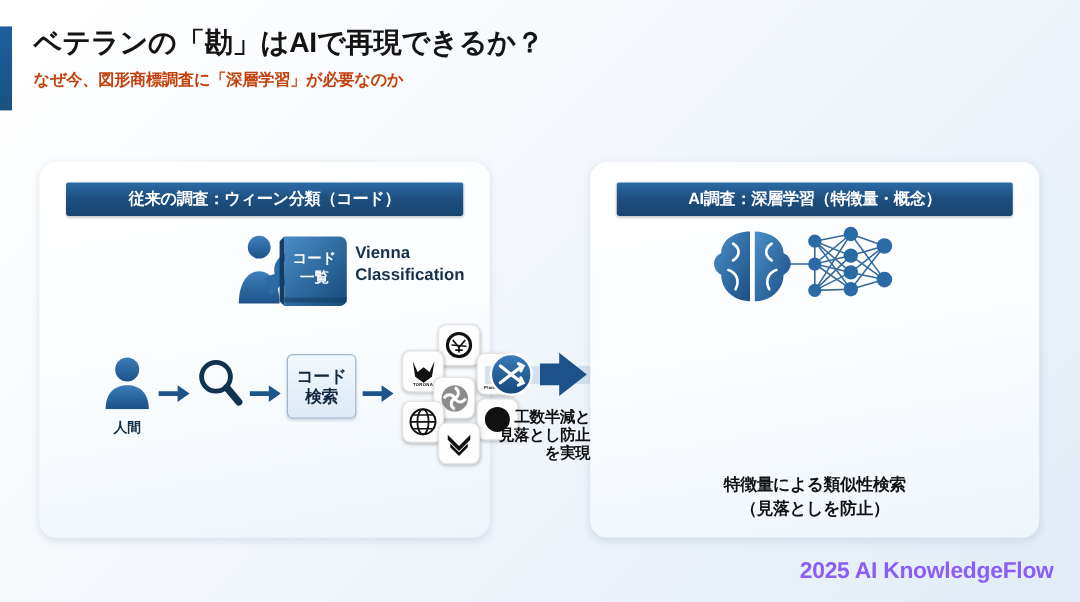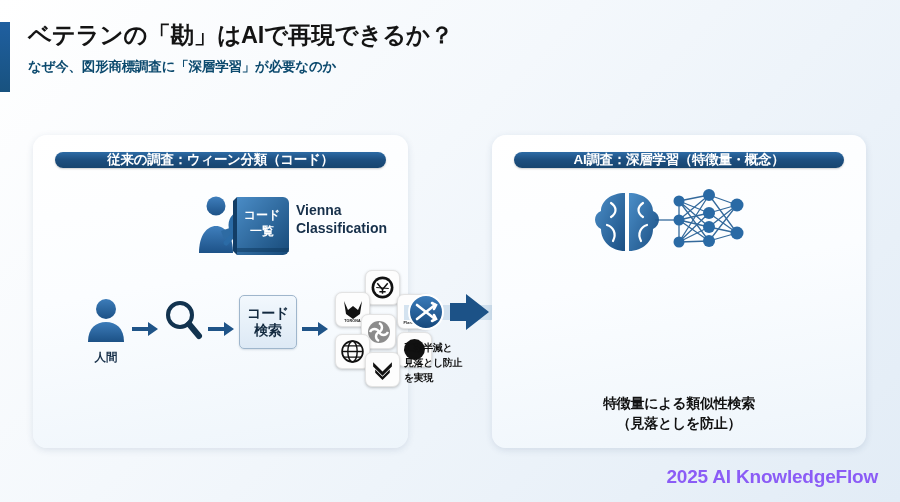--- a/index.html
+++ b/index.html
@@ -15,36 +15,36 @@
   #accent-bar{
     position:absolute;left:0;top:22px;width:10px;height:70px;
     background:linear-gradient(180deg,#1f5fa0,#18527f);
   }
   #title-block{position:absolute;left:28px;top:20px;width:860px;}
   .title-line{
     font-size:23.5px;font-weight:bold;line-height:30px;color:#141414;
     letter-spacing:-0.2px;white-space:nowrap;
   }
   #subtitle{
-    margin-top:8px;font-size:13.5px;font-weight:bold;color:#0c4a6e;
+    margin-top:8px;font-size:13.5px;font-weight:bold;color:#c2410c;
     letter-spacing:-0.2px;white-space:nowrap;
   }
 
   
   .panel{
     position:absolute;border-radius:14px;
     background:linear-gradient(170deg,#ffffff 0%,#fbfdff 45%,#eef5fb 100%);
     box-shadow:0 2px 7px rgba(40,70,110,.13);
   }
   #panel-left{left:33px;top:135px;width:375px;height:313px;}
   #panel-right{left:492px;top:135px;width:374px;height:313px;}
 
   .panel-header{
-    position:absolute;left:22px;top:17px;height:16px;
-    border-radius:14px;
+    position:absolute;left:22px;top:17px;height:28px;
+    border-radius:2px;
     background:linear-gradient(180deg,#2d6ba5 0%,#1d4f80 48%,#17456f 100%);
     color:#fff;font-size:13.5px;font-weight:bold;
     display:flex;align-items:center;justify-content:center;
     letter-spacing:-0.3px;white-space:nowrap;
     box-shadow:0 1px 2px rgba(0,0,0,.2);
   }
   #panel-left .panel-header{width:331px;}
   #panel-right .panel-header{width:330px;}
 
   
@@ -81,22 +81,22 @@
     position:absolute;width:100%;text-align:center;
     font-size:14px;font-weight:bold;color:#121212;line-height:20px;
     letter-spacing:-0.3px;
   }
   #left-caption{top:258px;}
   #right-caption{top:258px;}
 
   
   #middle{position:absolute;left:404px;top:292px;width:88px;height:130px;}
   #mid-caption{
-    position:absolute;left:0;top:48px;width:88px;text-align:left;
-    font-size:10px;font-weight:bold;color:#101010;line-height:15px;
+    position:absolute;left:0;top:48px;width:88px;text-align:right;
+    font-size:13px;font-weight:bold;color:#101010;line-height:15px;
     letter-spacing:-0.4px;
   }
 
   
   #footer{
     position:absolute;right:22px;bottom:14px;
     font-size:19px;font-weight:bold;color:#8b5cf6;letter-spacing:-0.2px;
   }
 
   

